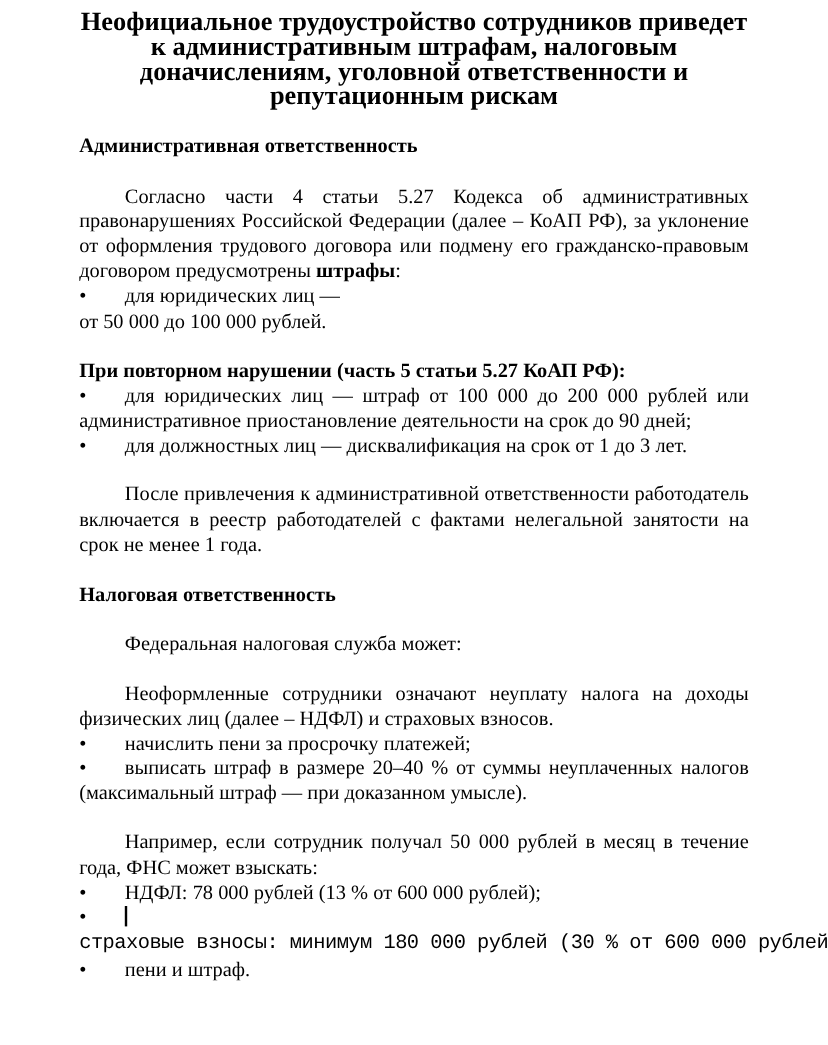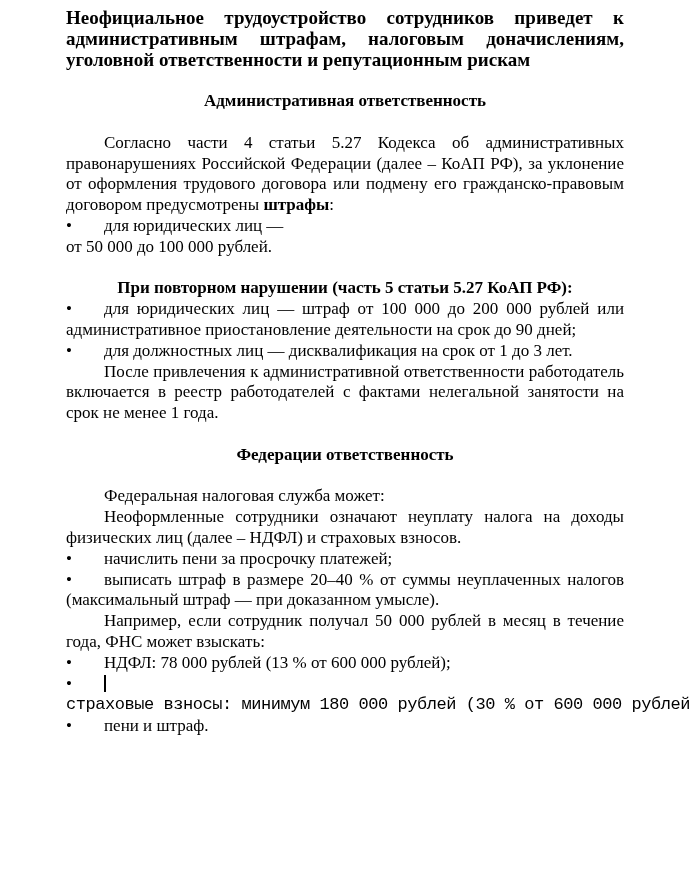--- a/index.html
+++ b/index.html
@@ -16,31 +16,32 @@
     line-height: 20.8px;
     color: #000000;
   }
   .page {
     padding: 8px 66px 0 66px;
     box-sizing: border-box;
     width: 690px;
   }
   p { margin: 0; padding: 0; text-align: justify; }
   .title {
+    text-align: center;
     font-weight: bold;
-    font-size: 19px;
+    font-size: 22px;
     margin-bottom: 0;
   }
   .heading {
-    text-align: center;
+    text-align: left;
     font-weight: bold;
     margin-top: 20.8px;
   }
   .heading.gap-after { margin-bottom: 20.8px; }
-  .indent { text-indent: 38px; }
+  .indent { text-indent: 38px; margin-top: 20px; }
   .li .b {
     display: inline-block;
     width: 38px;
     text-indent: 0;
   }
   b { font-weight: bold; }
   .squeeze {
     letter-spacing: -0.45px;
     white-space: nowrap;
     font-family: Liberation Mono, monospace;
@@ -71,21 +72,21 @@
 
   <p class="heading">При повторном нарушении (часть 5 статьи 5.27 КоАП РФ):</p>
 
 
   <p class="li"><span class="b">•</span><span>для юридических лиц — штраф от 100&nbsp;000 до 200&nbsp;000 рублей или административное приостановление деятельности на срок до 90 дней;</span></p>
 
   <p class="li"><span class="b">•</span><span>для должностных лиц — дисквалификация на срок от 1 до 3 лет.</span></p>
 
   <p class="indent">После привлечения к административной ответственности работодатель включается в реестр работодателей с фактами нелегальной занятости на срок не менее 1 года.</p>
 
-  <p class="heading gap-after">Федерации ответственность</p>
+  <p class="heading gap-after">Налоговая ответственность</p>
 
   <p class="indent">Федеральная налоговая служба может:</p>
 
   <p class="indent">Неоформленные сотрудники означают неуплату налога на доходы физических лиц (далее – НДФЛ) и страховых взносов.</p>
 
 
   <p class="li"><span class="b">•</span><span>начислить пени за просрочку платежей;</span></p>
 
   <p class="li"><span class="b">•</span><span>выписать штраф в размере 20–40&nbsp;% от суммы неуплаченных налогов (максимальный штраф — при доказанном умысле).</span></p>
 

